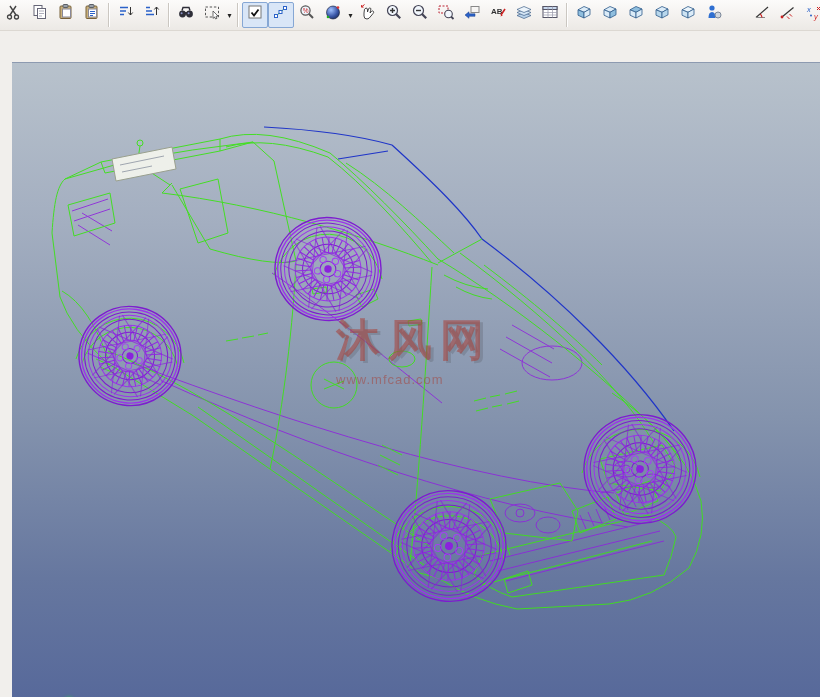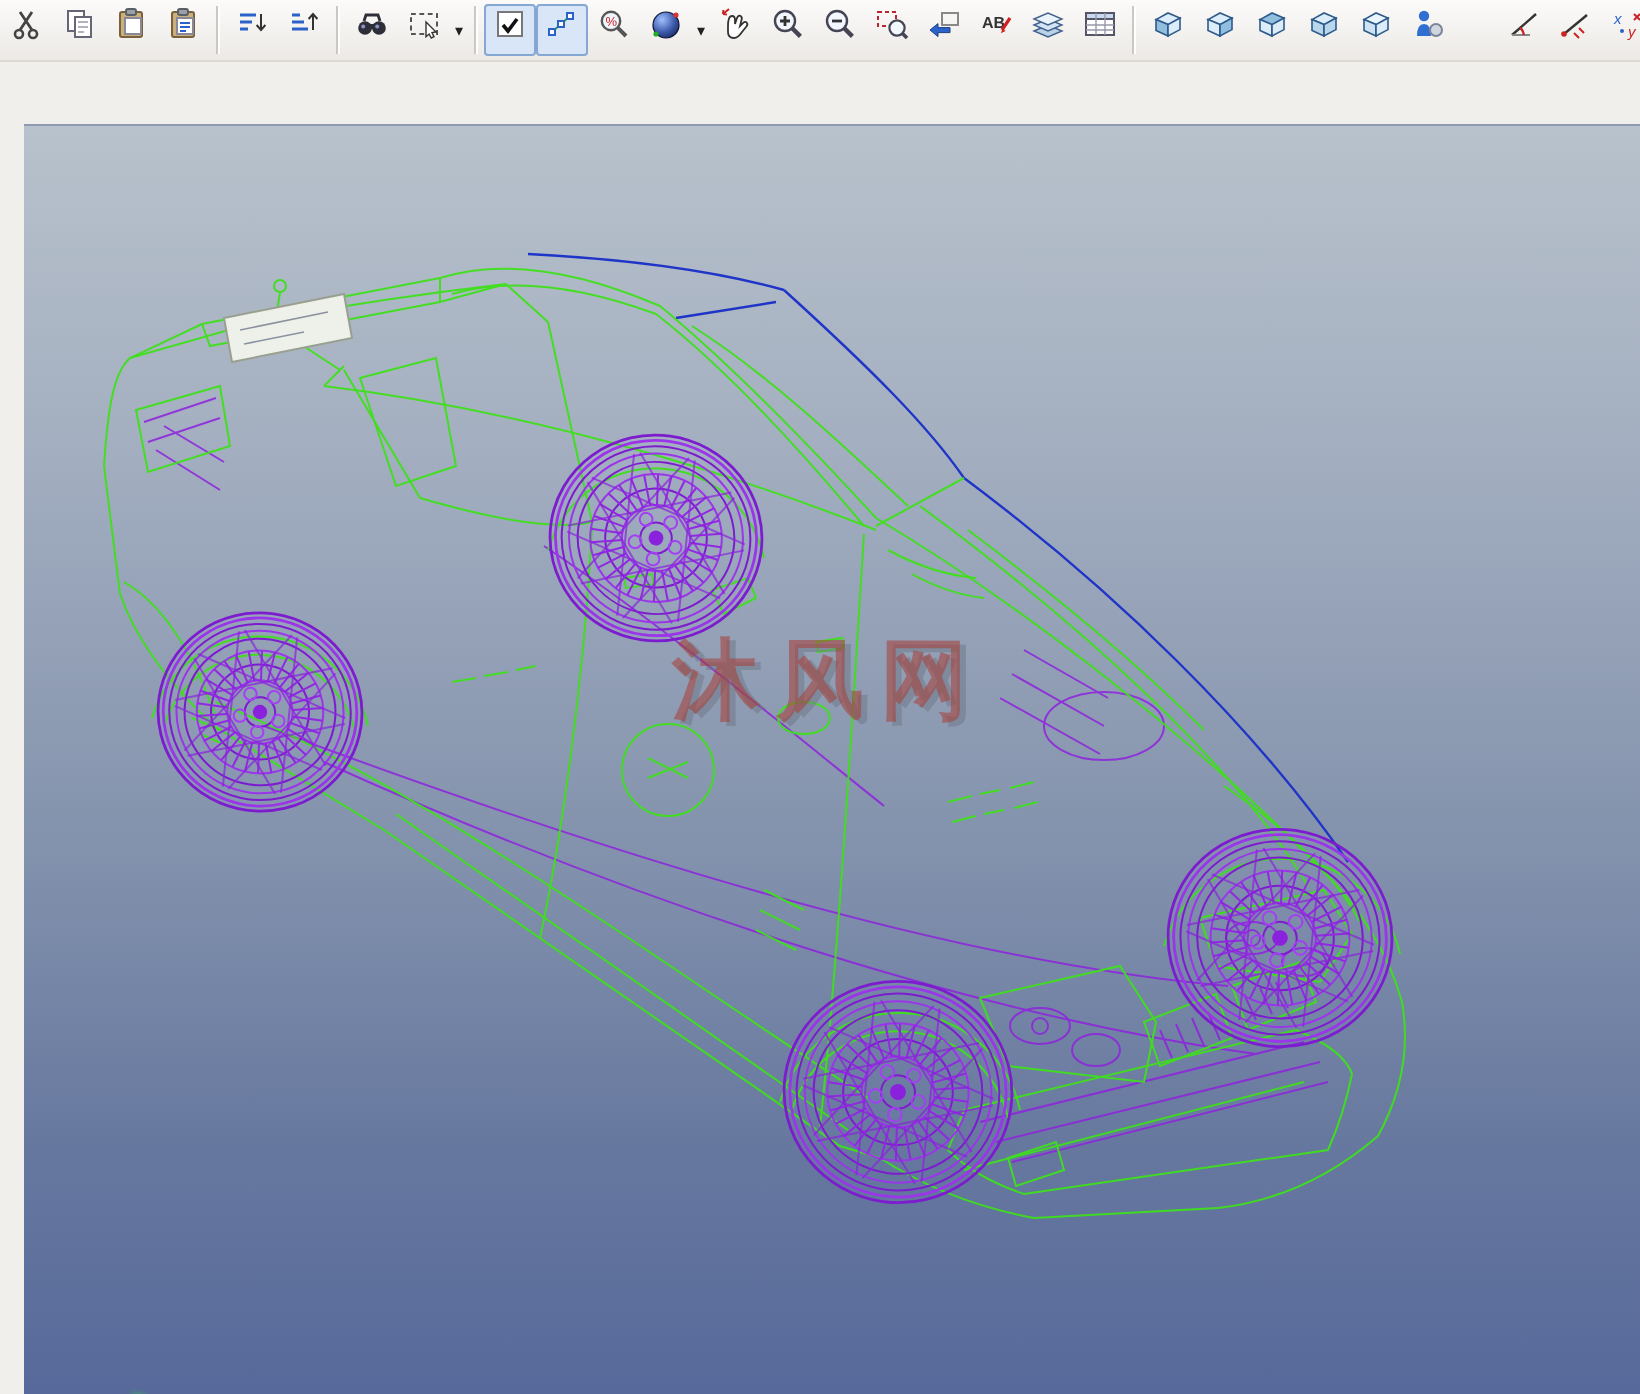--- a/index.html
+++ b/index.html
@@ -584,19 +584,20 @@
               <circle cx="-6.6" cy="-9.1" r="3.4" stroke="#a43ff5"></circle>
               <circle cx="6.6" cy="-9.1" r="3.4" stroke="#a43ff5"></circle>
               <circle r="3.9" fill="#8a22dd"></circle>
             </g>
           </g>
       </g>
     </svg>
 
     <div class="watermark">
       <div class="wm-brand">沐风网</div>
+      <div class="wm-url">www.mfcad.com</div>
     </div>
 
     <div class="right-strip"></div>
     <div class="green-dot"></div>
   </div>
 
 </div>
 
 </body></html>

